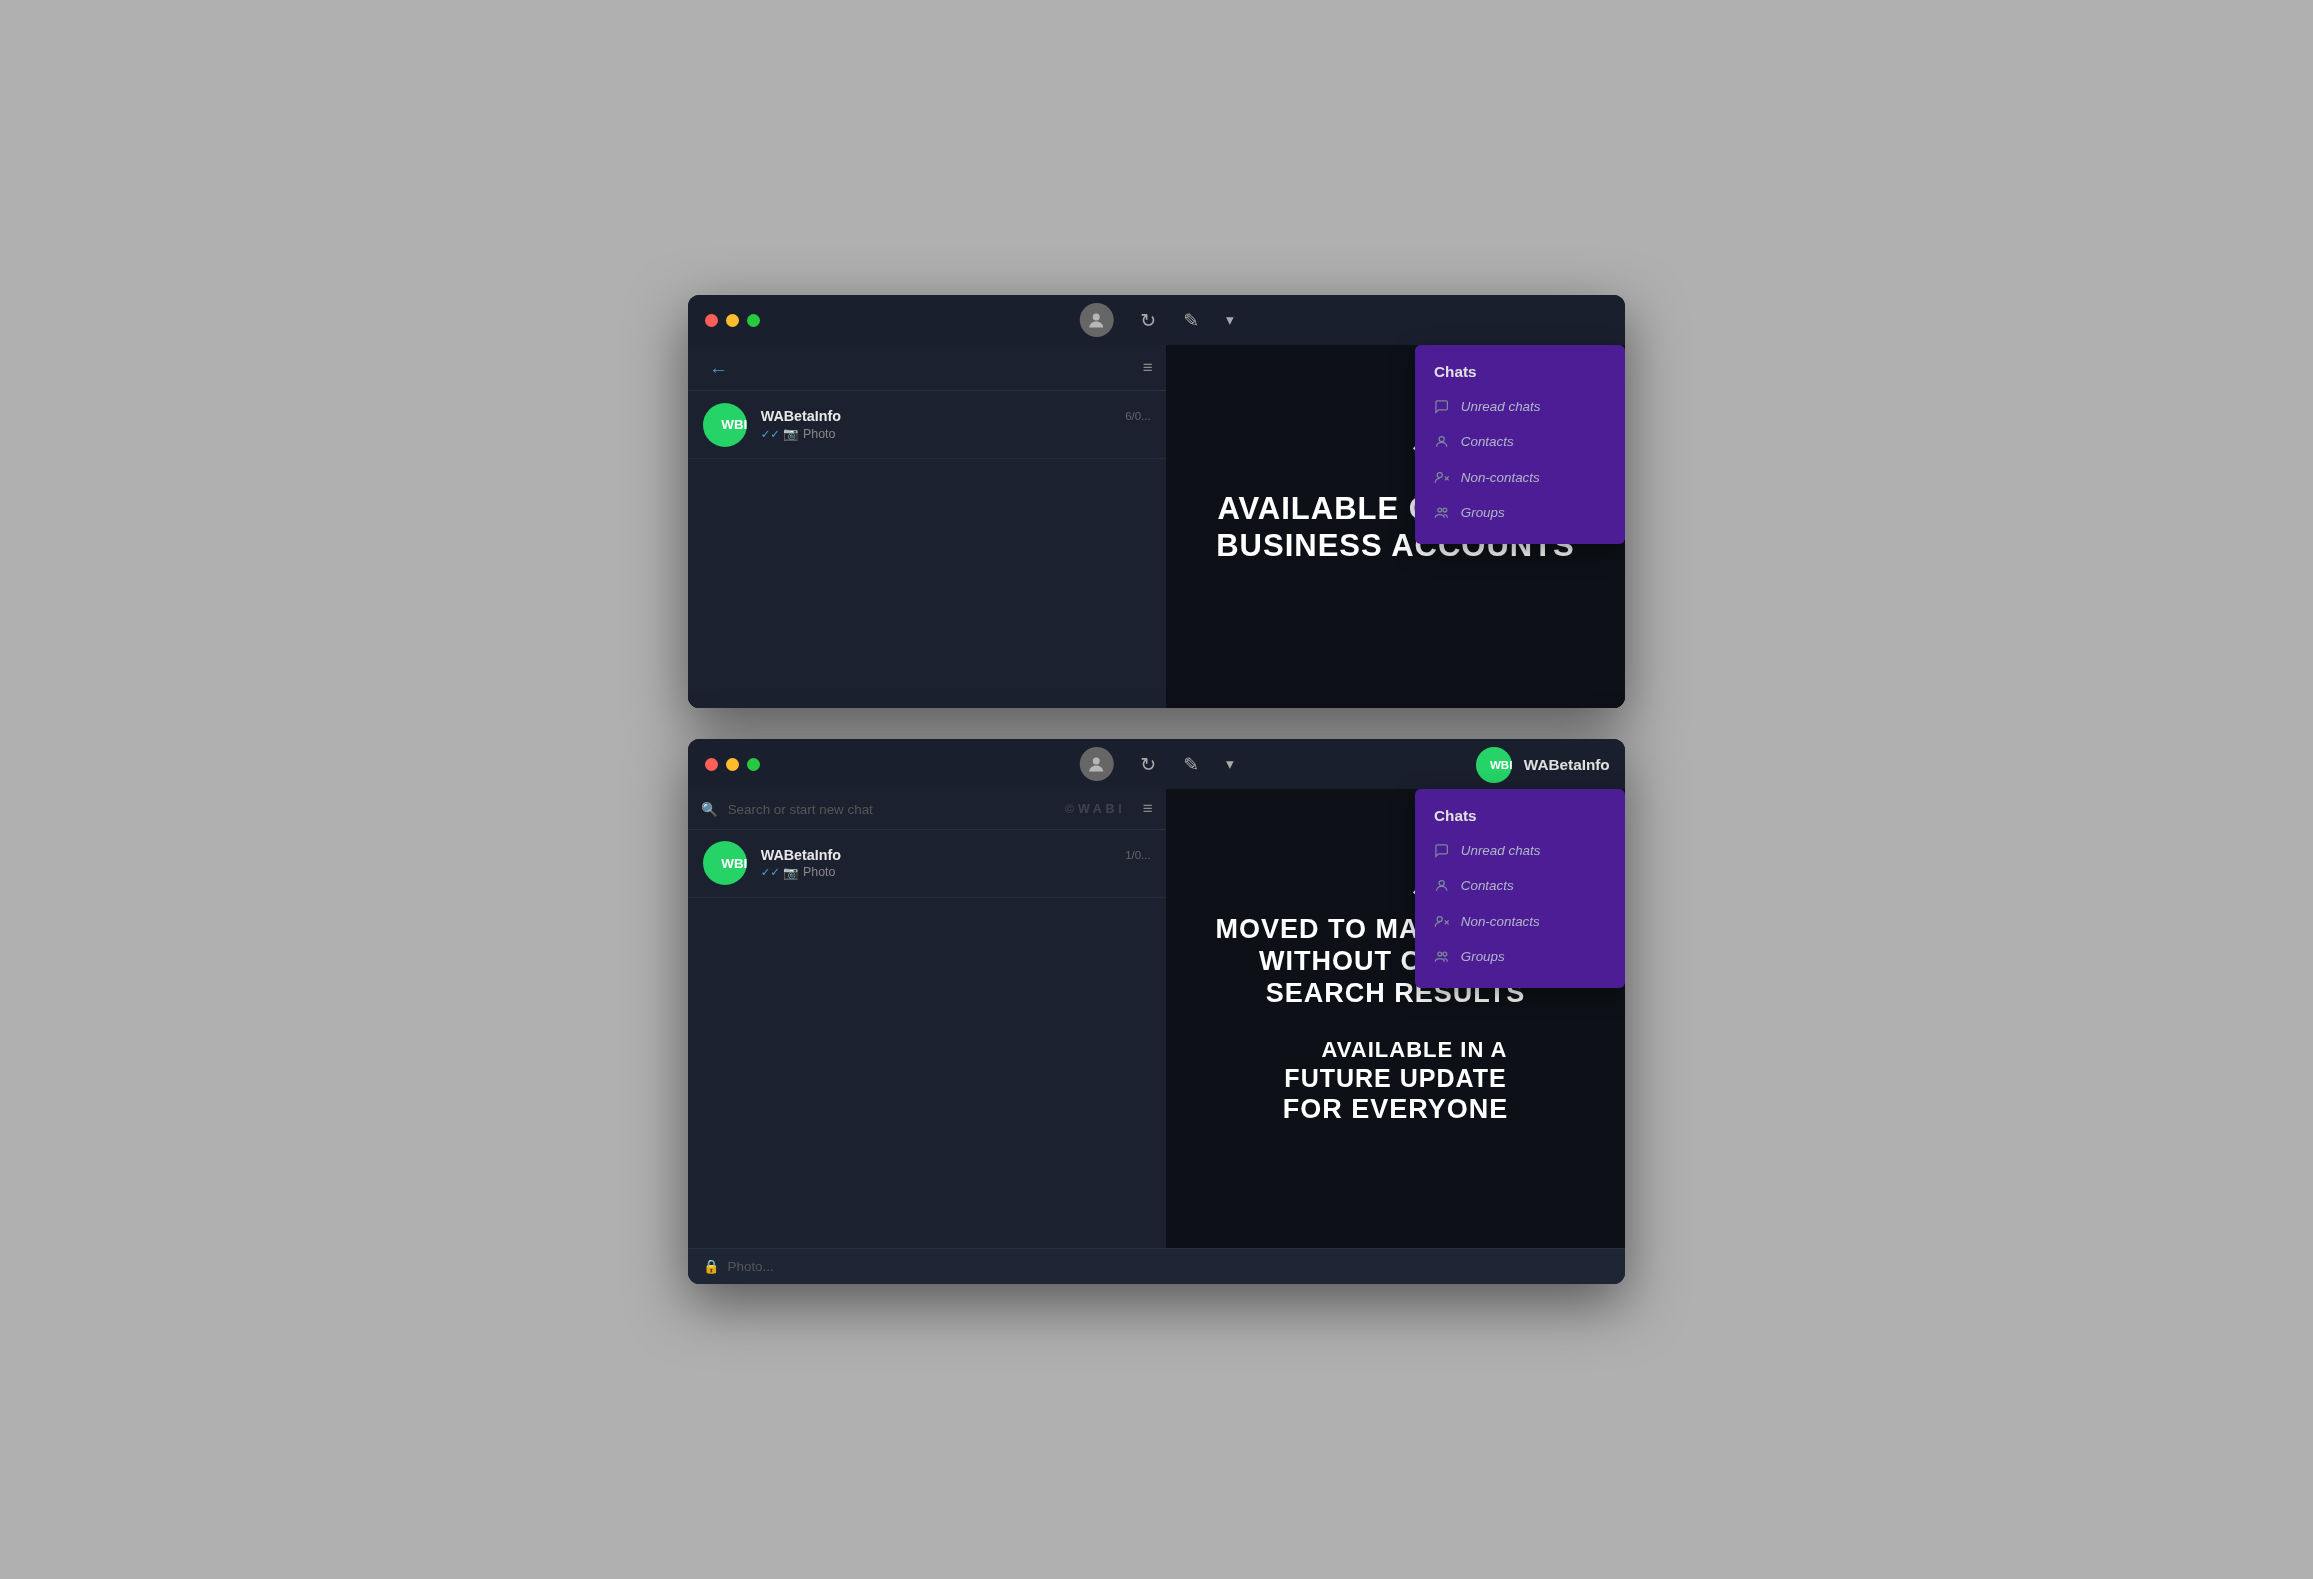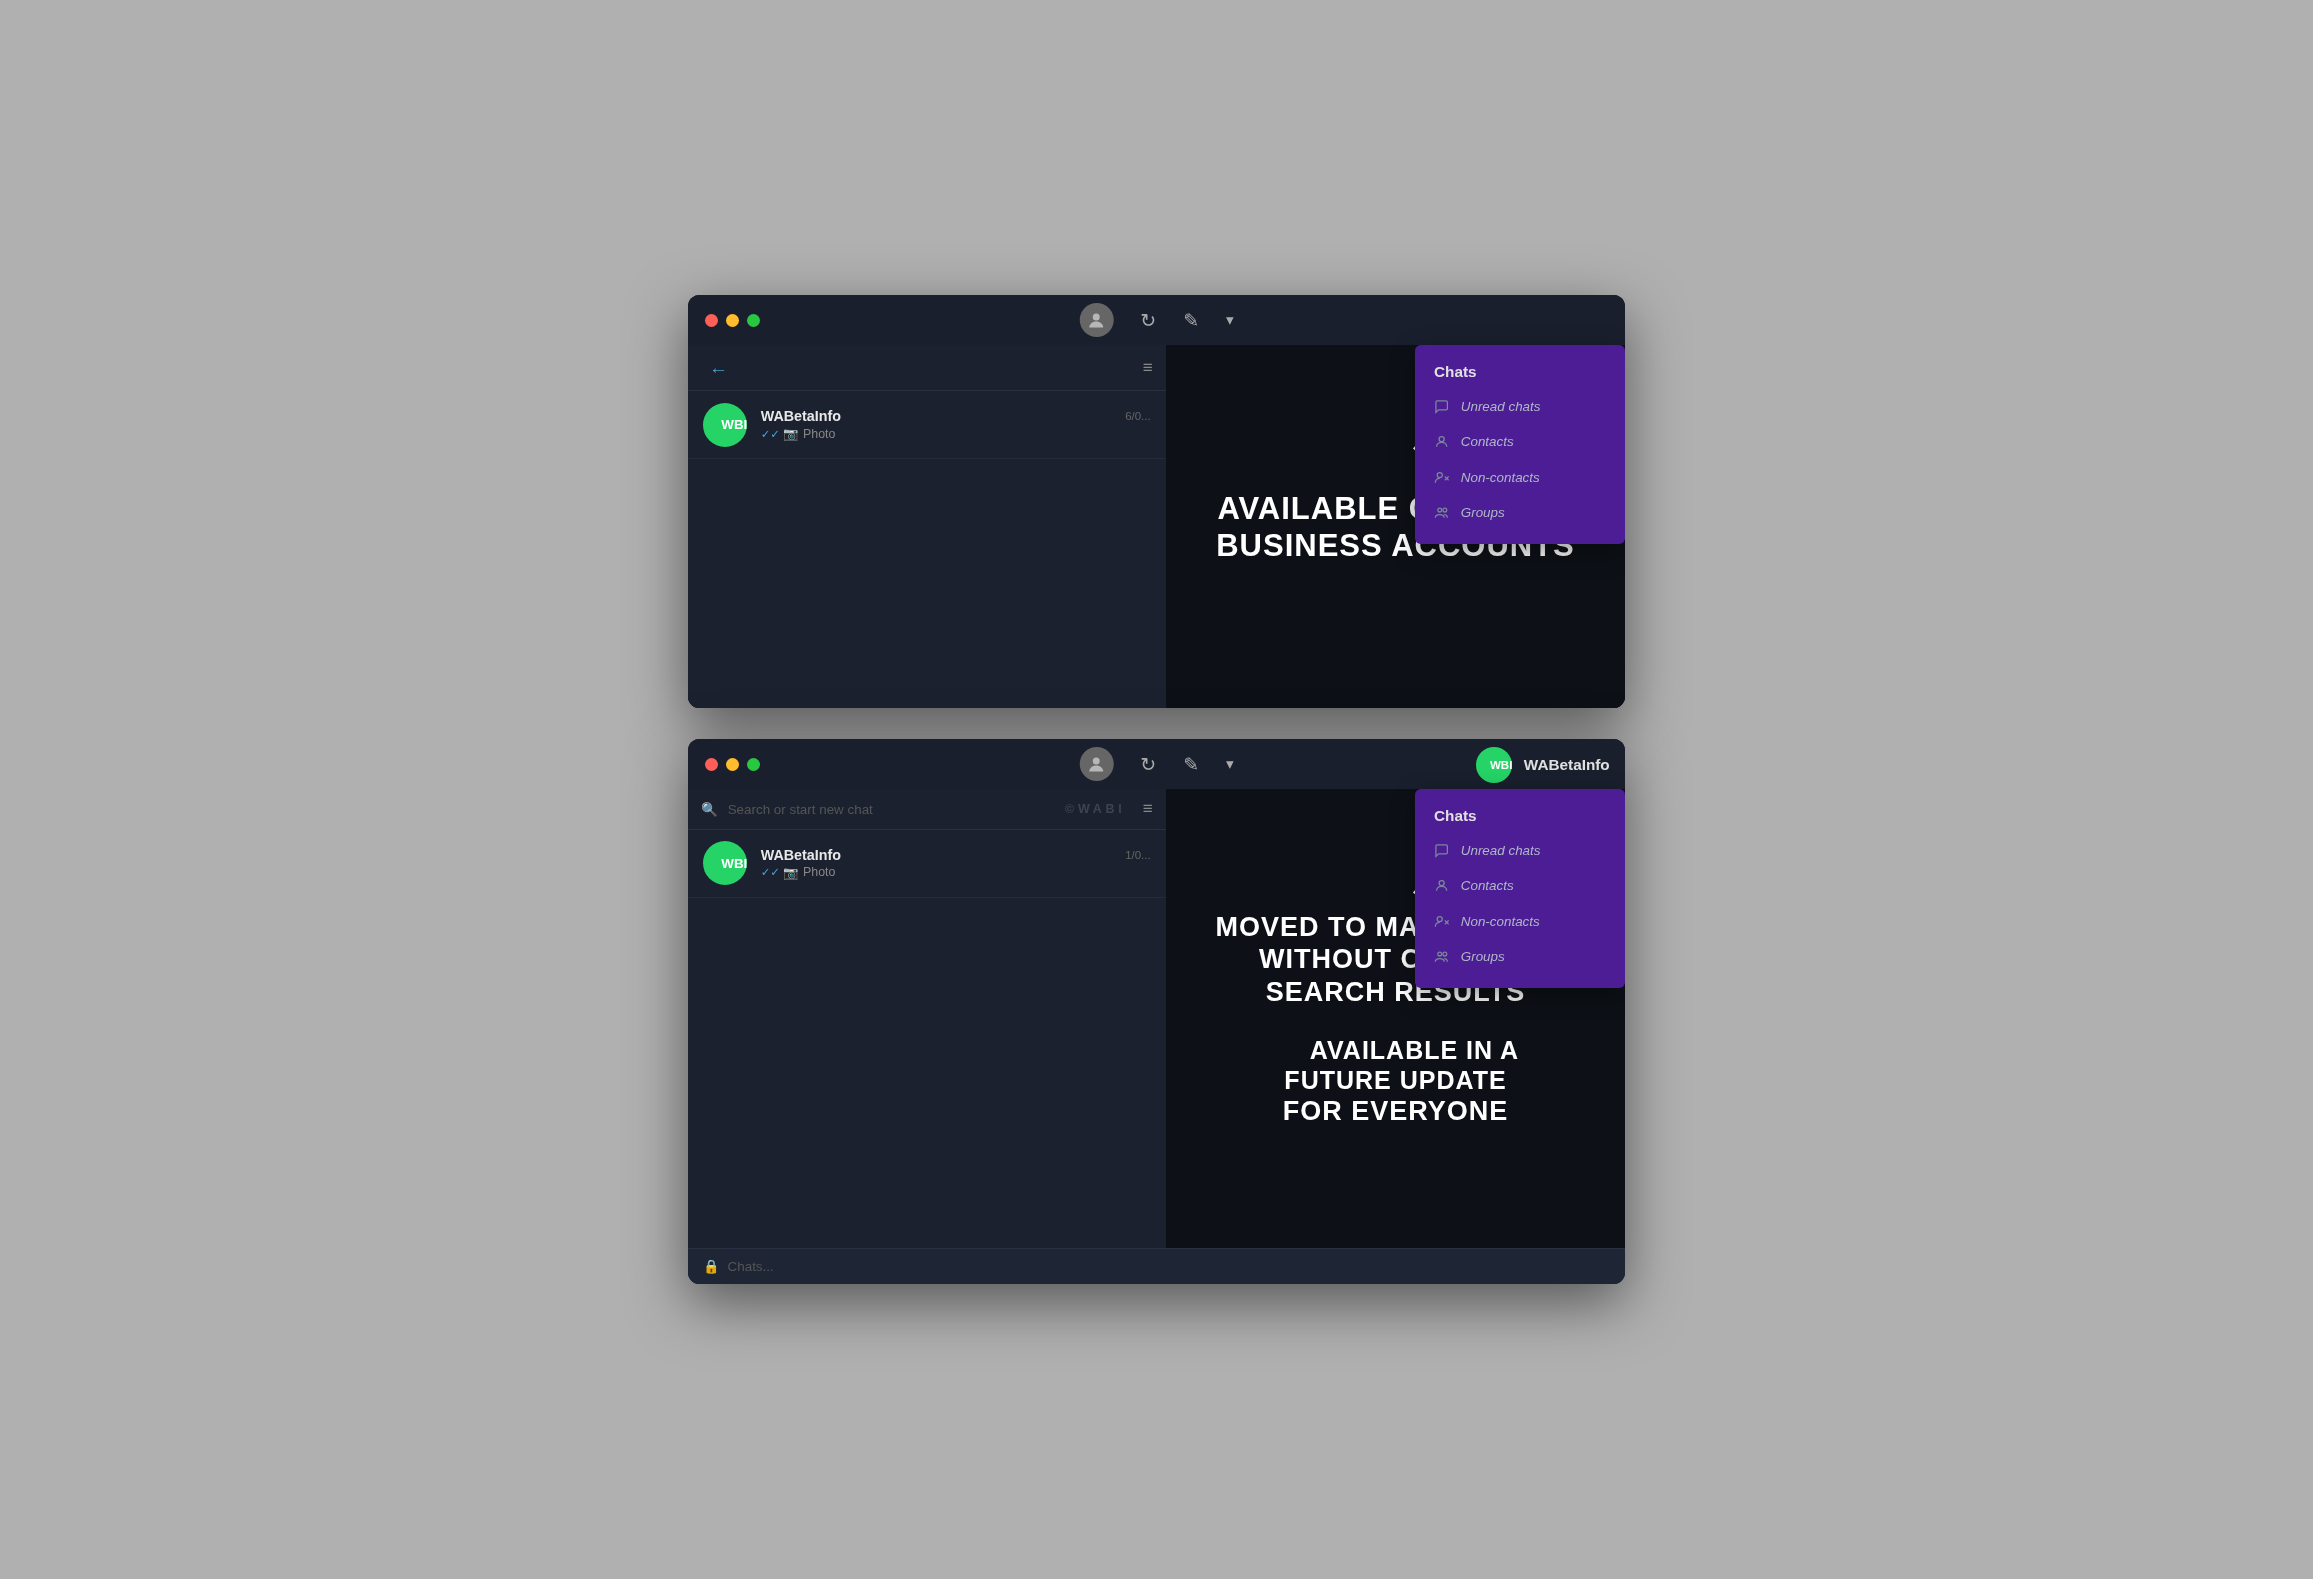--- a/index.html
+++ b/index.html
@@ -443,21 +443,21 @@
             </defs>
             <line x1="20" y1="100" x2="85" y2="25" stroke="white" stroke-width="6" marker-end="url(#arrowhead2)"></line>
           </svg>
         </div>
         <div class="announcement-text">
           <span class="line" style="font-size:27px;">MOVED TO MAIN SCREEN</span>
           <span class="line" style="font-size:27px;">WITHOUT OPENING</span>
           <span class="line" style="font-size:27px;">SEARCH RESULTS</span>
         </div>
         <div class="announcement-text" style="margin-top:11.5px;">
-          <span class="line" style="font-size:25px;margin-left:38px;">AVAILABLE IN A</span>
+          <span class="line" style="font-size:22px;margin-left:38px;">AVAILABLE IN A</span>
           <span class="line" style="font-size:25px;">FUTURE UPDATE</span>
           <span class="line" style="font-size:27px;">FOR EVERYONE</span>
         </div>
       </div>
 
       <div class="dropdown-menu" style="position:absolute;right:0;top:0;width:210px;">
         <div class="dropdown-title">Chats</div>
         <div class="dropdown-item">
           <span class="dropdown-item-icon">
             <svg width="15.3" height="15.3" viewBox="0 0 24 24" fill="none" stroke="#7a8898" stroke-width="2">
@@ -495,17 +495,17 @@
                 <path d="M16 15c2 0 5 1.5 5 5"></path>
               </svg>
           </span>
           <span>Groups</span>
         </div>
       </div>
     </div>
 
     <div class="message-bar">
       <span class="lock-icon">🔒</span>
-      <span class="message-placeholder">Chats...</span>
+      <span class="message-placeholder">Photo...</span>
     </div>
   </div>
 </div>
 
 
 </body></html>

